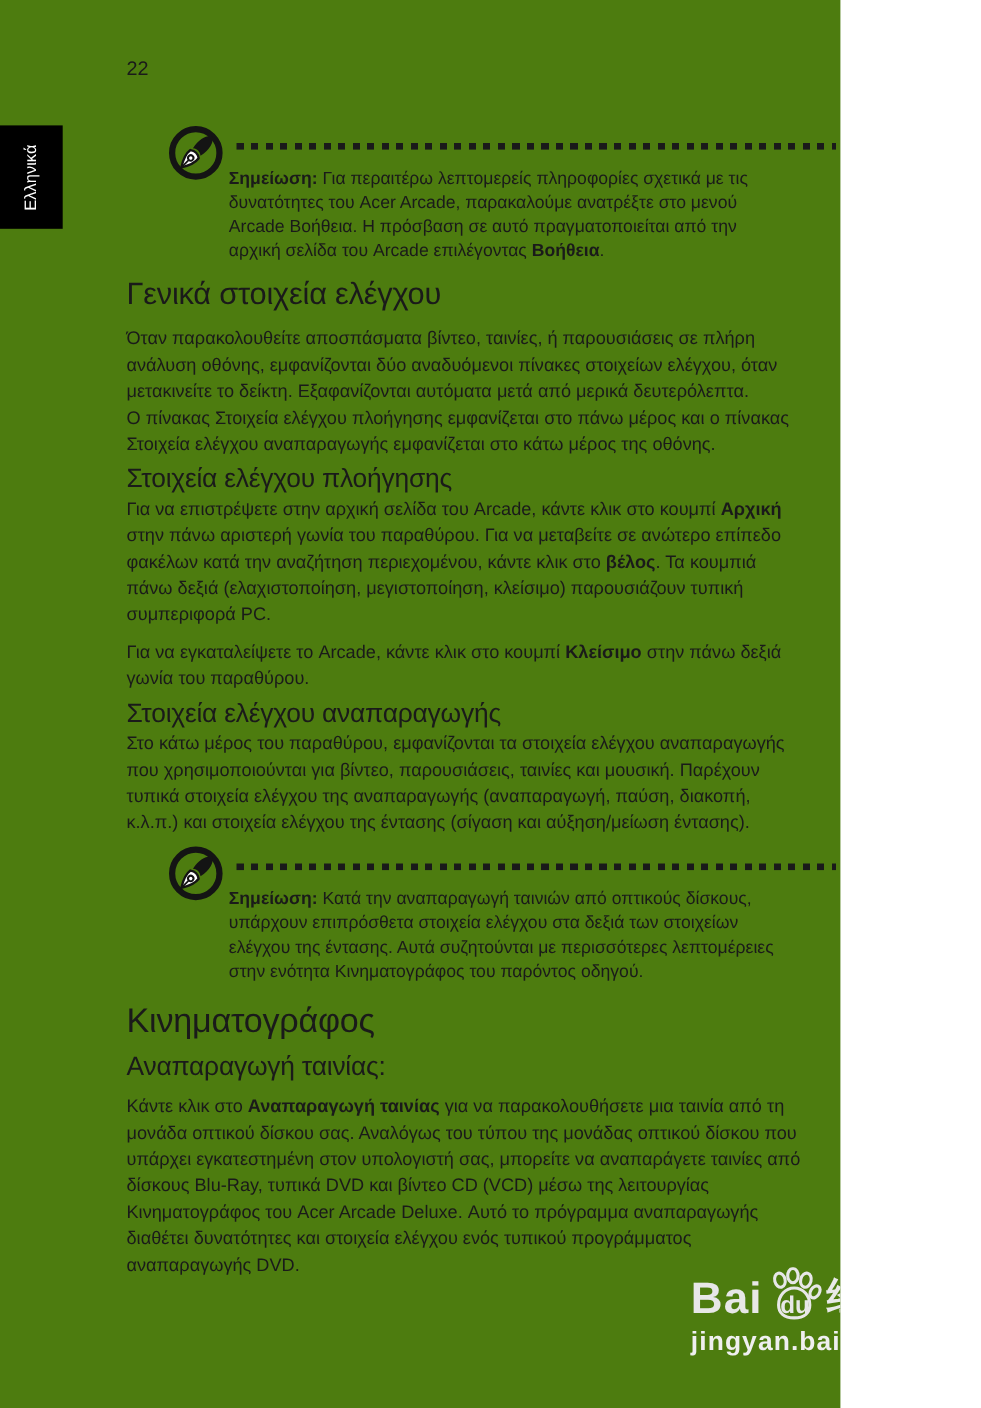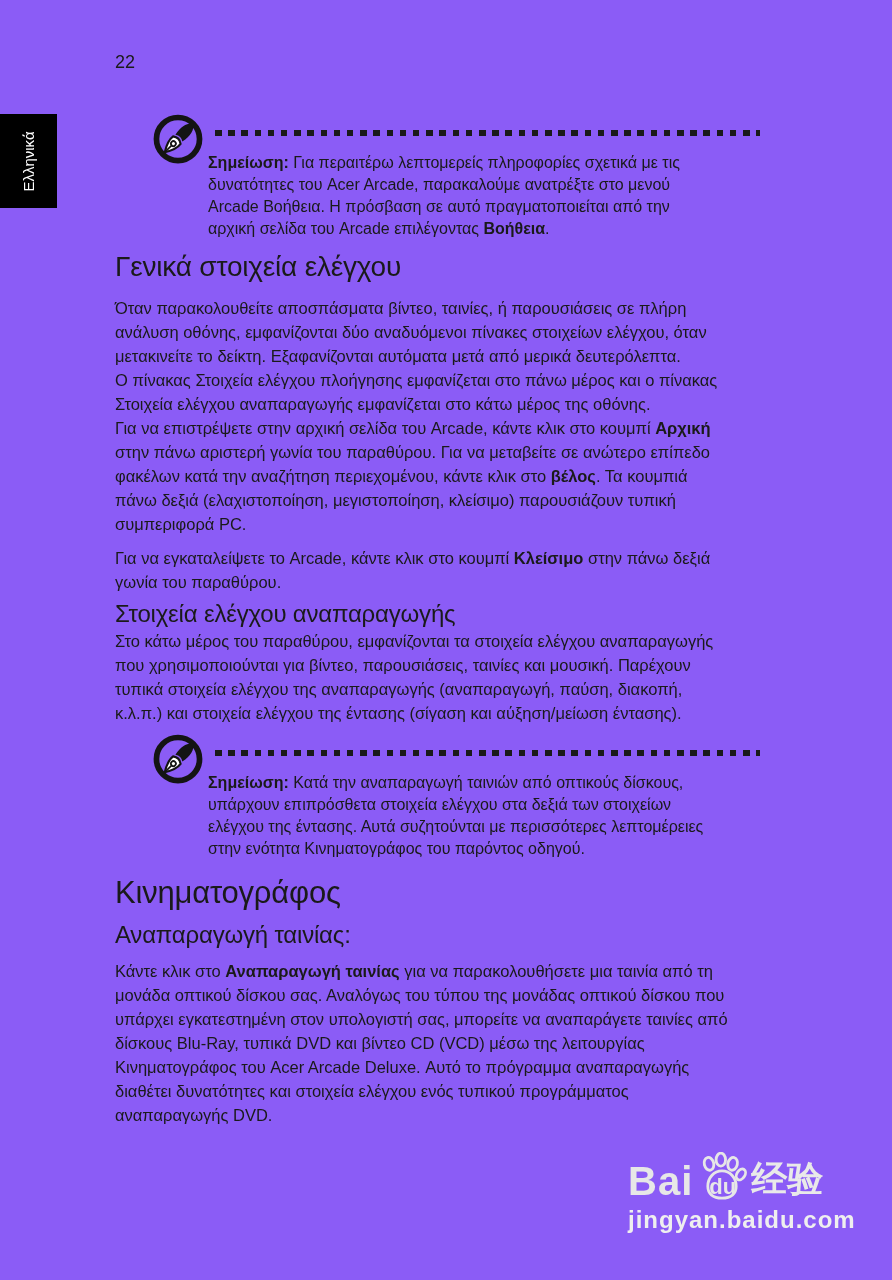--- a/index.html
+++ b/index.html
@@ -1,20 +1,20 @@
 <!DOCTYPE html>
 <html><head>
 <meta charset="utf-8">
 <style>
   html, body { margin: 0; padding: 0; background: #ffffff; }
   .page {
     position: relative;
-    width: 892px;
+    width: 764px;
     height: 1280px;
-    background: #8b5cf6;
+    background: #4d7c0f;
     overflow: hidden;
     font-family: "Liberation Sans", "DejaVu Sans", sans-serif;
     color: #1a1a1a;
   }
   .page-number {
     position: absolute;
     left: 115px;
     top: 52px;
     font-size: 18px;
   }
@@ -173,20 +173,21 @@
 αρχική σελίδα του Arcade επιλέγοντας </span><b>Βοήθεια</b><span>.</span></p>
     </div>
 
     <h1 class="section">Γενικά στοιχεία ελέγχου</h1>
     <p class="para mt12">Όταν παρακολουθείτε αποσπάσματα βίντεο, ταινίες, ή παρουσιάσεις σε πλήρη
 ανάλυση οθόνης, εμφανίζονται δύο αναδυόμενοι πίνακες στοιχείων ελέγχου, όταν
 μετακινείτε το δείκτη. Εξαφανίζονται αυτόματα μετά από μερικά δευτερόλεπτα.
 Ο πίνακας Στοιχεία ελέγχου πλοήγησης εμφανίζεται στο πάνω μέρος και ο πίνακας
 Στοιχεία ελέγχου αναπαραγωγής εμφανίζεται στο κάτω μέρος της οθόνης.</p>
 
+    <h2 class="subsection">Στοιχεία ελέγχου πλοήγησης</h2>
     <p class="para mt4"><span>Για να επιστρέψετε στην αρχική σελίδα του Arcade, κάντε κλικ στο κουμπί </span><b>Αρχική</b><span>
 στην πάνω αριστερή γωνία του παραθύρου. Για να μεταβείτε σε ανώτερο επίπεδο
 φακέλων κατά την αναζήτηση περιεχομένου, κάντε κλικ στο </span><b>βέλος</b><span>. Τα κουμπιά
 πάνω δεξιά (ελαχιστοποίηση, μεγιστοποίηση, κλείσιμο) παρουσιάζουν τυπική
 συμπεριφορά PC.</span></p>
     <p class="para mt6"><span>Για να εγκαταλείψετε το Arcade, κάντε κλικ στο κουμπί </span><b>Κλείσιμο</b><span> στην πάνω δεξιά
 γωνία του παραθύρου.</span></p>
 
     <h2 class="subsection mt6">Στοιχεία ελέγχου αναπαραγωγής</h2>
     <p class="para mt4">Στο κάτω μέρος του παραθύρου, εμφανίζονται τα στοιχεία ελέγχου αναπαραγωγής

